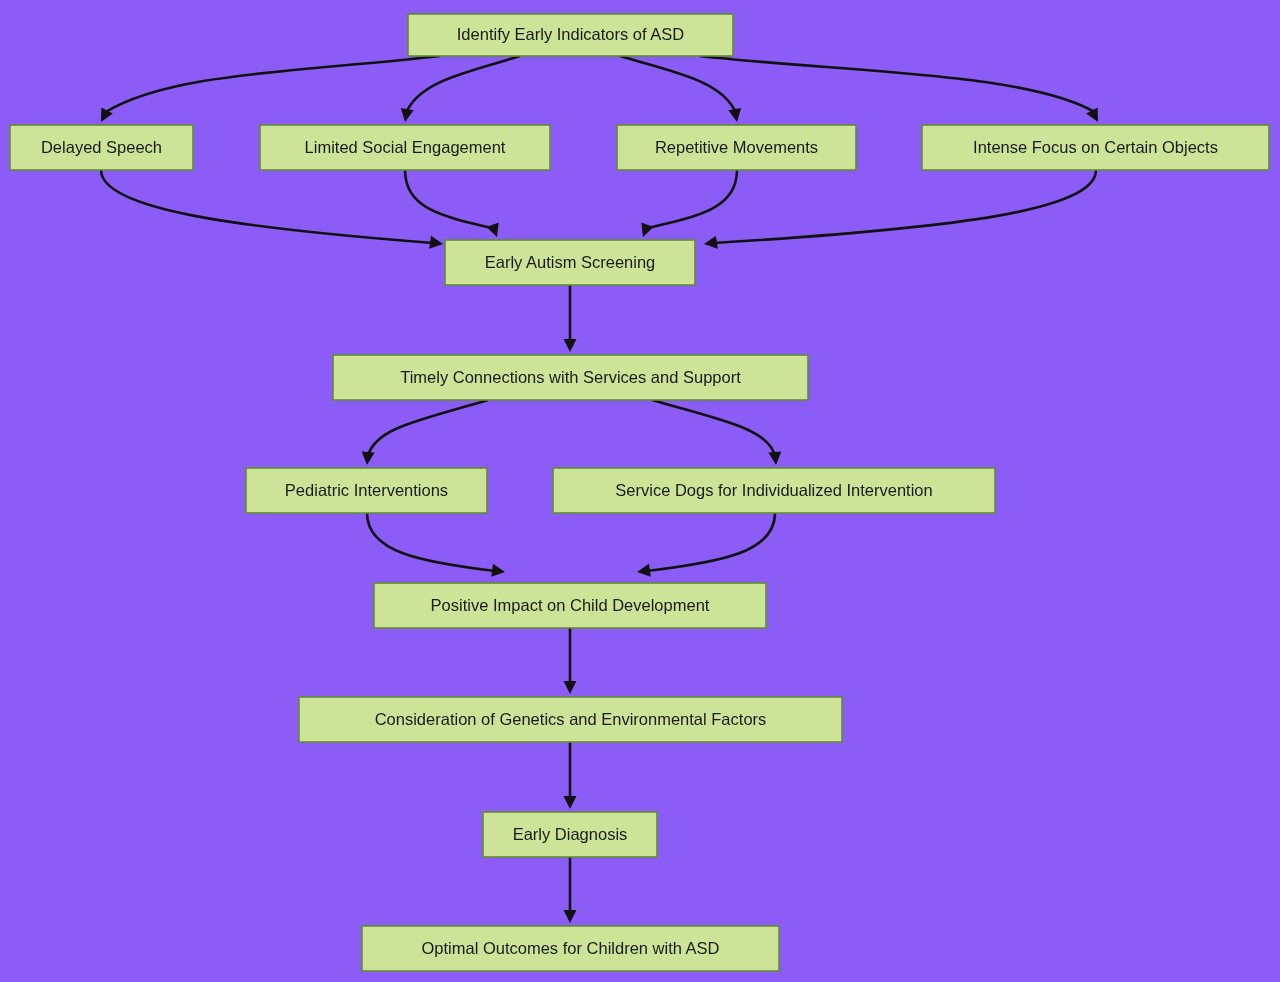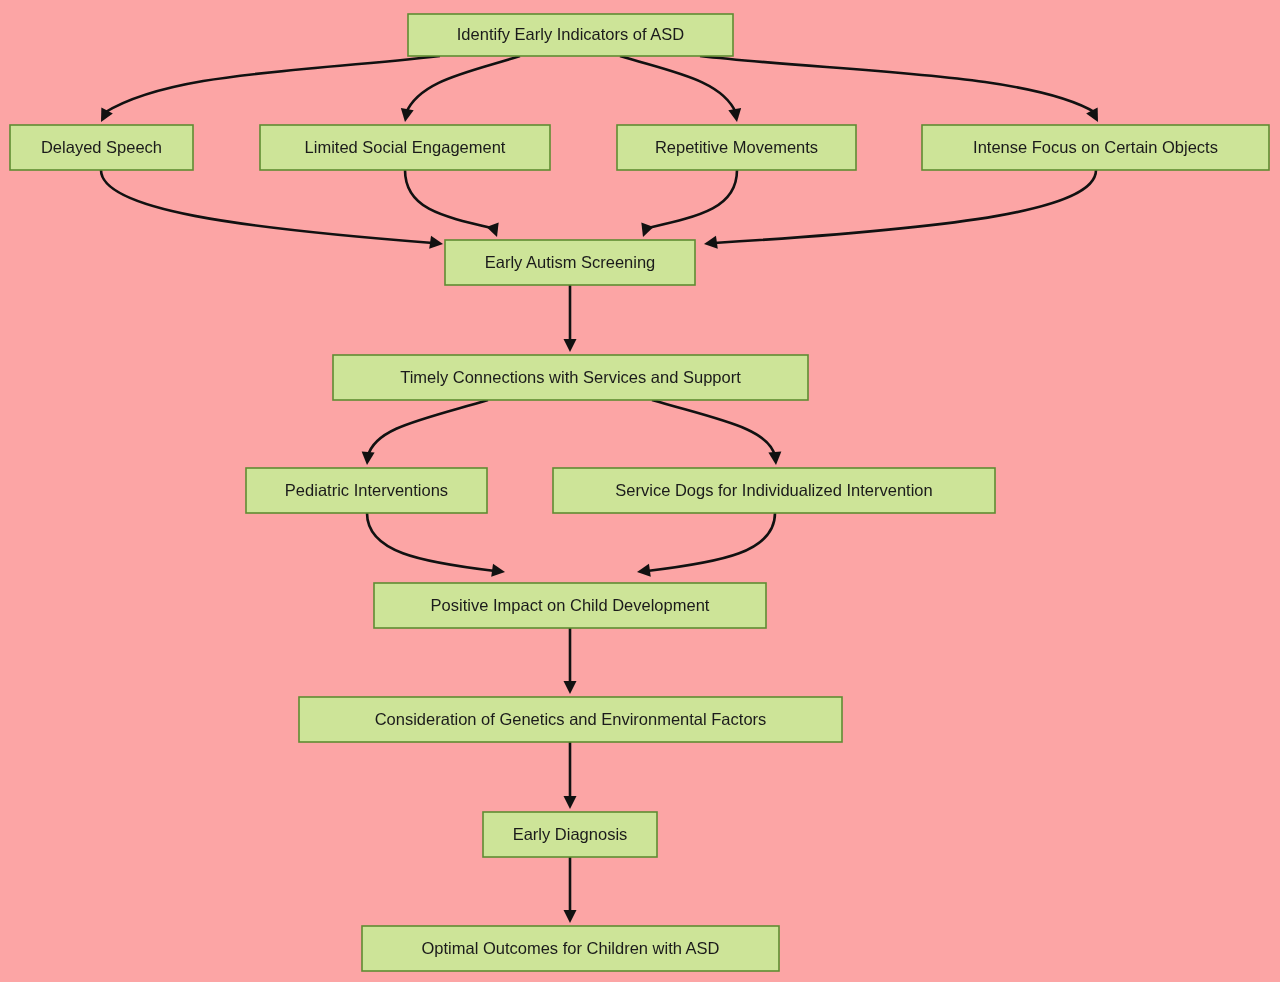--- a/index.html
+++ b/index.html
@@ -45,21 +45,21 @@
     stroke-linecap: butt;
   }
   .arrow-head {
     fill: #111111;
     stroke: none;
   }
 </style>
 </head>
 <body>
 
-<div id="flowchart-root" style="background: #fca5a5;">
+<div id="flowchart-root" style="background: #8b5cf6;">
   <svg class="diagram" viewBox="0 0 1280 982" xmlns="http://www.w3.org/2000/svg">
     <g id="edges-layer">
         <g>
           <path class="edge-path" d="M 440 56 C 300 72 170 72 104 113" stroke="#111111"></path>
           <polygon class="arrow-head" points="0,0 -13,-6.5 -13,6.5" fill="#111111" transform="translate(101,122) rotate(118)"></polygon>
         </g>
         <g>
           <path class="edge-path" d="M 520 56 C 470 72 420 80 406 113" stroke="#111111"></path>
           <polygon class="arrow-head" points="0,0 -13,-6.5 -13,6.5" fill="#111111" transform="translate(405,122) rotate(100)"></polygon>
         </g>

